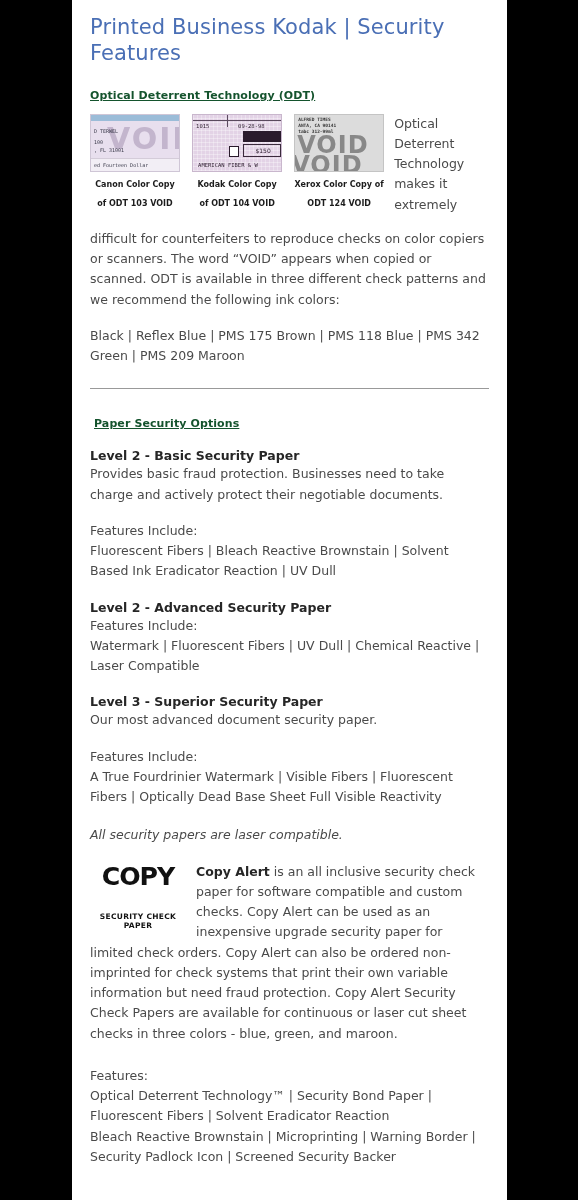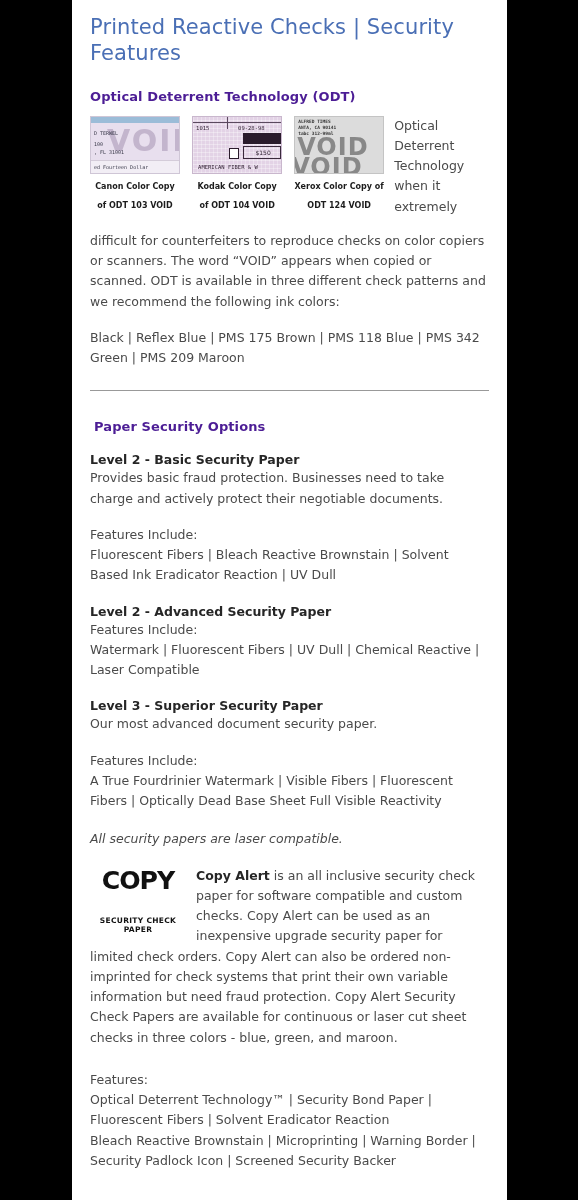--- a/index.html
+++ b/index.html
@@ -28,25 +28,26 @@
   }
   h1.page-title {
     color: #4a6fb5;
     font-size: 21px;
     line-height: 1.25;
     font-weight: normal;
     margin: 0 0 22px 0;
     letter-spacing: 0.1px;
   }
   h2.section-heading {
-    color: #4c1d95;
-    font-size: 13px;
+    color: #14532d;
+    font-size: 11px;
     font-weight: bold;
     margin: 0 0 12px 0;
     letter-spacing: 0.1px;
+    text-decoration: underline;
   }
   h2.section-heading.paper-opt {
     margin: 0 0 18px 4px;
   }
   p, .txt {
     color: #4a4a4a;
     font-size: 12.5px;
     line-height: 1.62;
     margin: 0 0 16px 0;
   }
@@ -231,21 +232,21 @@
     position: absolute; left: 3px; font-size: 4.5px; color: #333;
     font-family: "DejaVu Sans Mono", "Liberation Mono", monospace; font-weight: bold;
   }
 </style>
 </head>
 <body>
 
 <div class="page-wrap">
   <div class="content">
 
-    <h1 class="page-title">Printed Reactive Checks | Security Features</h1>
+    <h1 class="page-title">Printed Business Kodak | Security Features</h1>
 
     <h2 class="section-heading">Optical Deterrent Technology (ODT)</h2>
 
     <div class="lead-block">
       <div class="thumbs">
 
         <div class="thumb">
           <span class="thumb-img chk1">
             <span class="hdr"></span>
             <span class="void">VOID</span>
@@ -278,21 +279,21 @@
             <span class="t" style="top:2px">ALFRED TIMES</span>
             <span class="t" style="top:8px">ANTA, CA 90141</span>
             <span class="t" style="top:14px">tabc 312-99ml</span>
             <span class="v" style="left:2px;top:16px">VOID</span>
             <span class="v" style="left:-4px;top:36px">VOID</span>
           </span>
           <span class="thumb-cap">Xerox Color Copy of ODT 124 VOID</span>
         </div>
 
       </div>
-      <p class="odt-body">Optical Deterrent Technology when it extremely</p>
+      <p class="odt-body">Optical Deterrent Technology makes it extremely</p>
     </div>
 
     <p>difficult for counterfeiters to reproduce checks on color copiers or scanners. The word “VOID” appears when copied or scanned. ODT is available in three different check patterns and we recommend the following ink colors:</p>
     <p>Black | Reflex Blue | PMS 175 Brown | PMS 118 Blue | PMS 342 Green | PMS 209 Maroon</p>
 
     <hr class="rule">
 
     <h2 class="section-heading paper-opt">Paper Security Options</h2>
 
     <h3 class="level-title">Level 2 - Basic Security Paper</h3>

